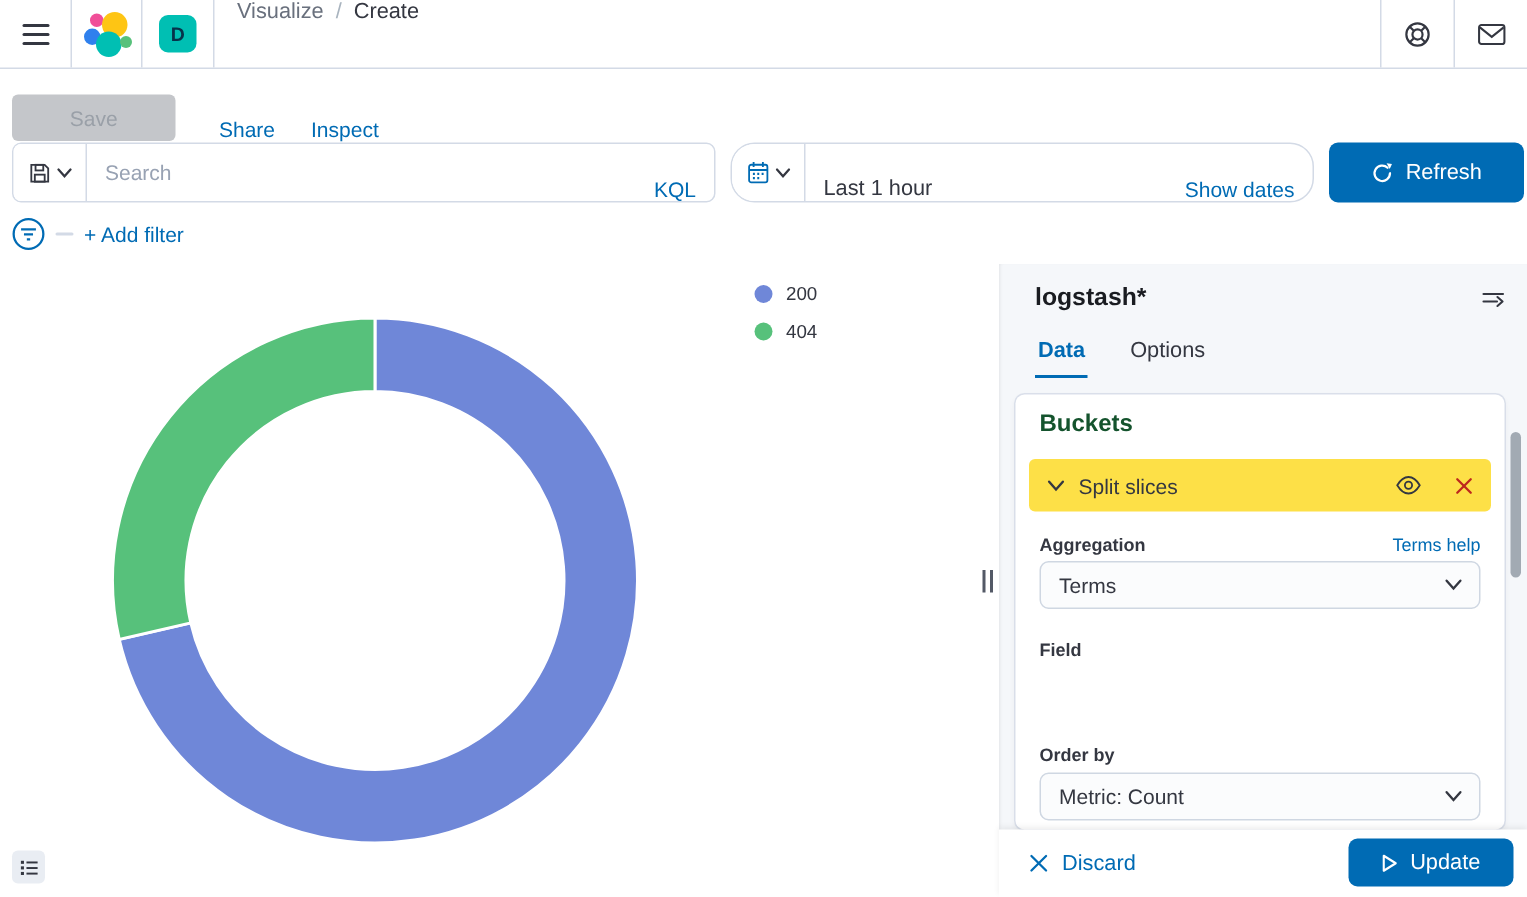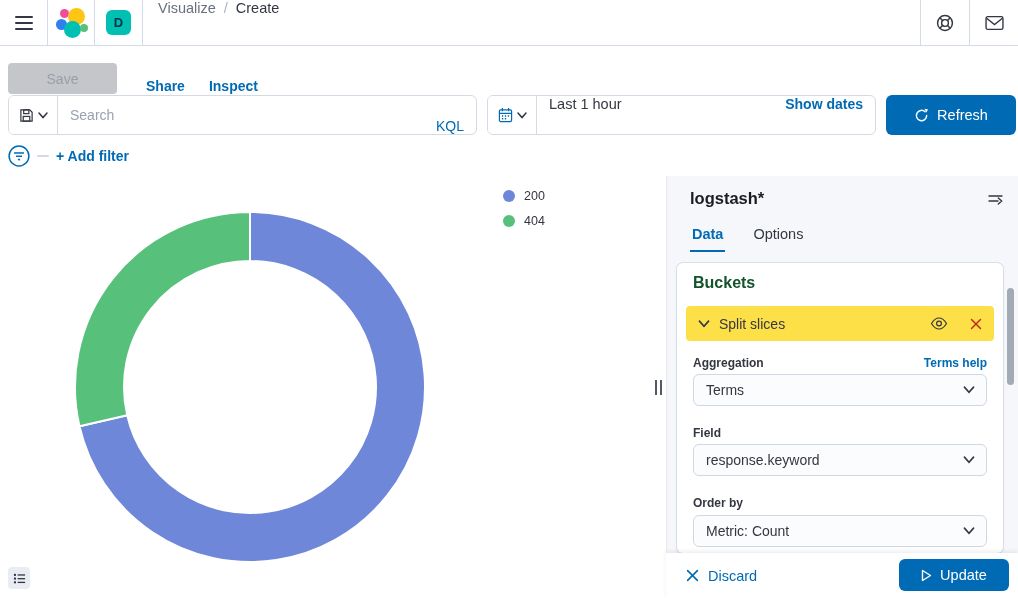--- a/index.html
+++ b/index.html
@@ -24,31 +24,31 @@
   .breadcrumbs { display:flex; align-items:flex-start; gap:8px; margin-left:15px; font-size:14.5px; }
   .crumb-section { color:#69707d; }
   .crumb-sep { color:#a9b4bf; }
   .crumb-current { color:#343741; font-weight:500; }
   .hdr-spacer { flex:1; }
   .icon-cell { width:48px; }
 
   
   .toolbar-row { position:absolute; top:46px; left:0; width:1018px; height:48px; display:flex; align-items:flex-end; padding-left:8px; }
   .save-btn { width:109px; height:31px; border:none; border-radius:4px; background:#c4c6ca; color:#9aa0a8; font-size:14px; font-weight:500; cursor:not-allowed; font-family:inherit; }
-  .text-link { color:#006BB4; font-size:14px; font-weight:700; text-decoration:none; background:none; border:none; cursor:pointer; font-family:inherit; }
+  .text-link { color:#006BB4; font-size:14px; font-weight:400; text-decoration:none; background:none; border:none; cursor:pointer; font-family:inherit; }
   .toolbar-row .share { margin-left:29px; }
   .toolbar-row .inspect { margin-left:24px; }
 
   
   .search-box { position:absolute; top:95px; left:8px; width:469px; height:40px; background:#fff; border:1px solid #d3dae6; border-radius:6px; display:flex; align-items:flex-end; overflow:hidden; }
   .prefix-btn { width:49px; height:100%; border:none; border-right:1px solid #d3dae6; background:#fff; display:flex; align-items:center; justify-content:center; gap:4px; cursor:pointer; }
   .search-input { flex:1; border:none; outline:none; height:100%; padding-left:12px; font-size:14px; font-family:inherit; color:#343741; }
   .search-input::placeholder { color:#98a2b3; }
   .kql-label { padding-right:12px; color:#006BB4; font-size:14px; font-weight:500; }
-  .date-box { position:absolute; top:95px; left:487px; width:389px; height:40px; background:#fff; border:1px solid #d3dae6; border-radius:6px; display:flex; align-items:flex-start; overflow:hidden; }
+  .date-box { position:absolute; top:95px; left:487px; width:389px; height:40px; background:#fff; border:1px solid #d3dae6; border-radius:16px; display:flex; align-items:flex-end; overflow:hidden; }
   .time-range-text { margin-left:12px; color:#343741; font-size:14.5px; }
   .show-dates { margin-left:auto; padding-right:12px; }
   .refresh-btn { position:absolute; top:95px; left:886px; width:130px; height:40px; background:#006BB4; color:#fff; border:none; border-radius:6px; font-size:14.5px; font-weight:400; display:flex; align-items:center; justify-content:center; gap:8px; cursor:pointer; font-family:inherit; }
 
   
   .filter-row { position:absolute; top:137px; left:0; width:1018px; height:38px; display:flex; align-items:center; padding-left:8px; gap:7px; }
   .filter-dash { width:12px; height:2px; background:#d3dae6; border-radius:1px; }
 
   
   .chart-area { position:absolute; top:176px; left:0; width:666px; height:422px; background:#fff; }
@@ -294,26 +294,20 @@
       <div class="select-box" style="top:111px;">
         <span>Terms</span>
         <svg class="sel-chevron" width="12" height="8" viewBox="0 0 10 7" fill="none" stroke="#343741" stroke-width="1.4" stroke-linecap="round">
             <polyline points="1,1 5,5.5 9,1"></polyline>
           </svg>
       </div>
 
       <div class="label-row" style="top:163px;">
         <span class="field-label">Field</span>
       </div>
-      <div class="select-box" style="top:181px;">
-        <span>response.keyword</span>
-        <svg class="sel-chevron" width="12" height="8" viewBox="0 0 10 7" fill="none" stroke="#343741" stroke-width="1.4" stroke-linecap="round">
-            <polyline points="1,1 5,5.5 9,1"></polyline>
-          </svg>
-      </div>
 
       <div class="label-row" style="top:233px;">
         <span class="field-label">Order by</span>
       </div>
       <div class="select-box" style="top:252px;">
         <span>Metric: Count</span>
         <svg class="sel-chevron" width="12" height="8" viewBox="0 0 10 7" fill="none" stroke="#343741" stroke-width="1.4" stroke-linecap="round">
             <polyline points="1,1 5,5.5 9,1"></polyline>
           </svg>
       </div>

